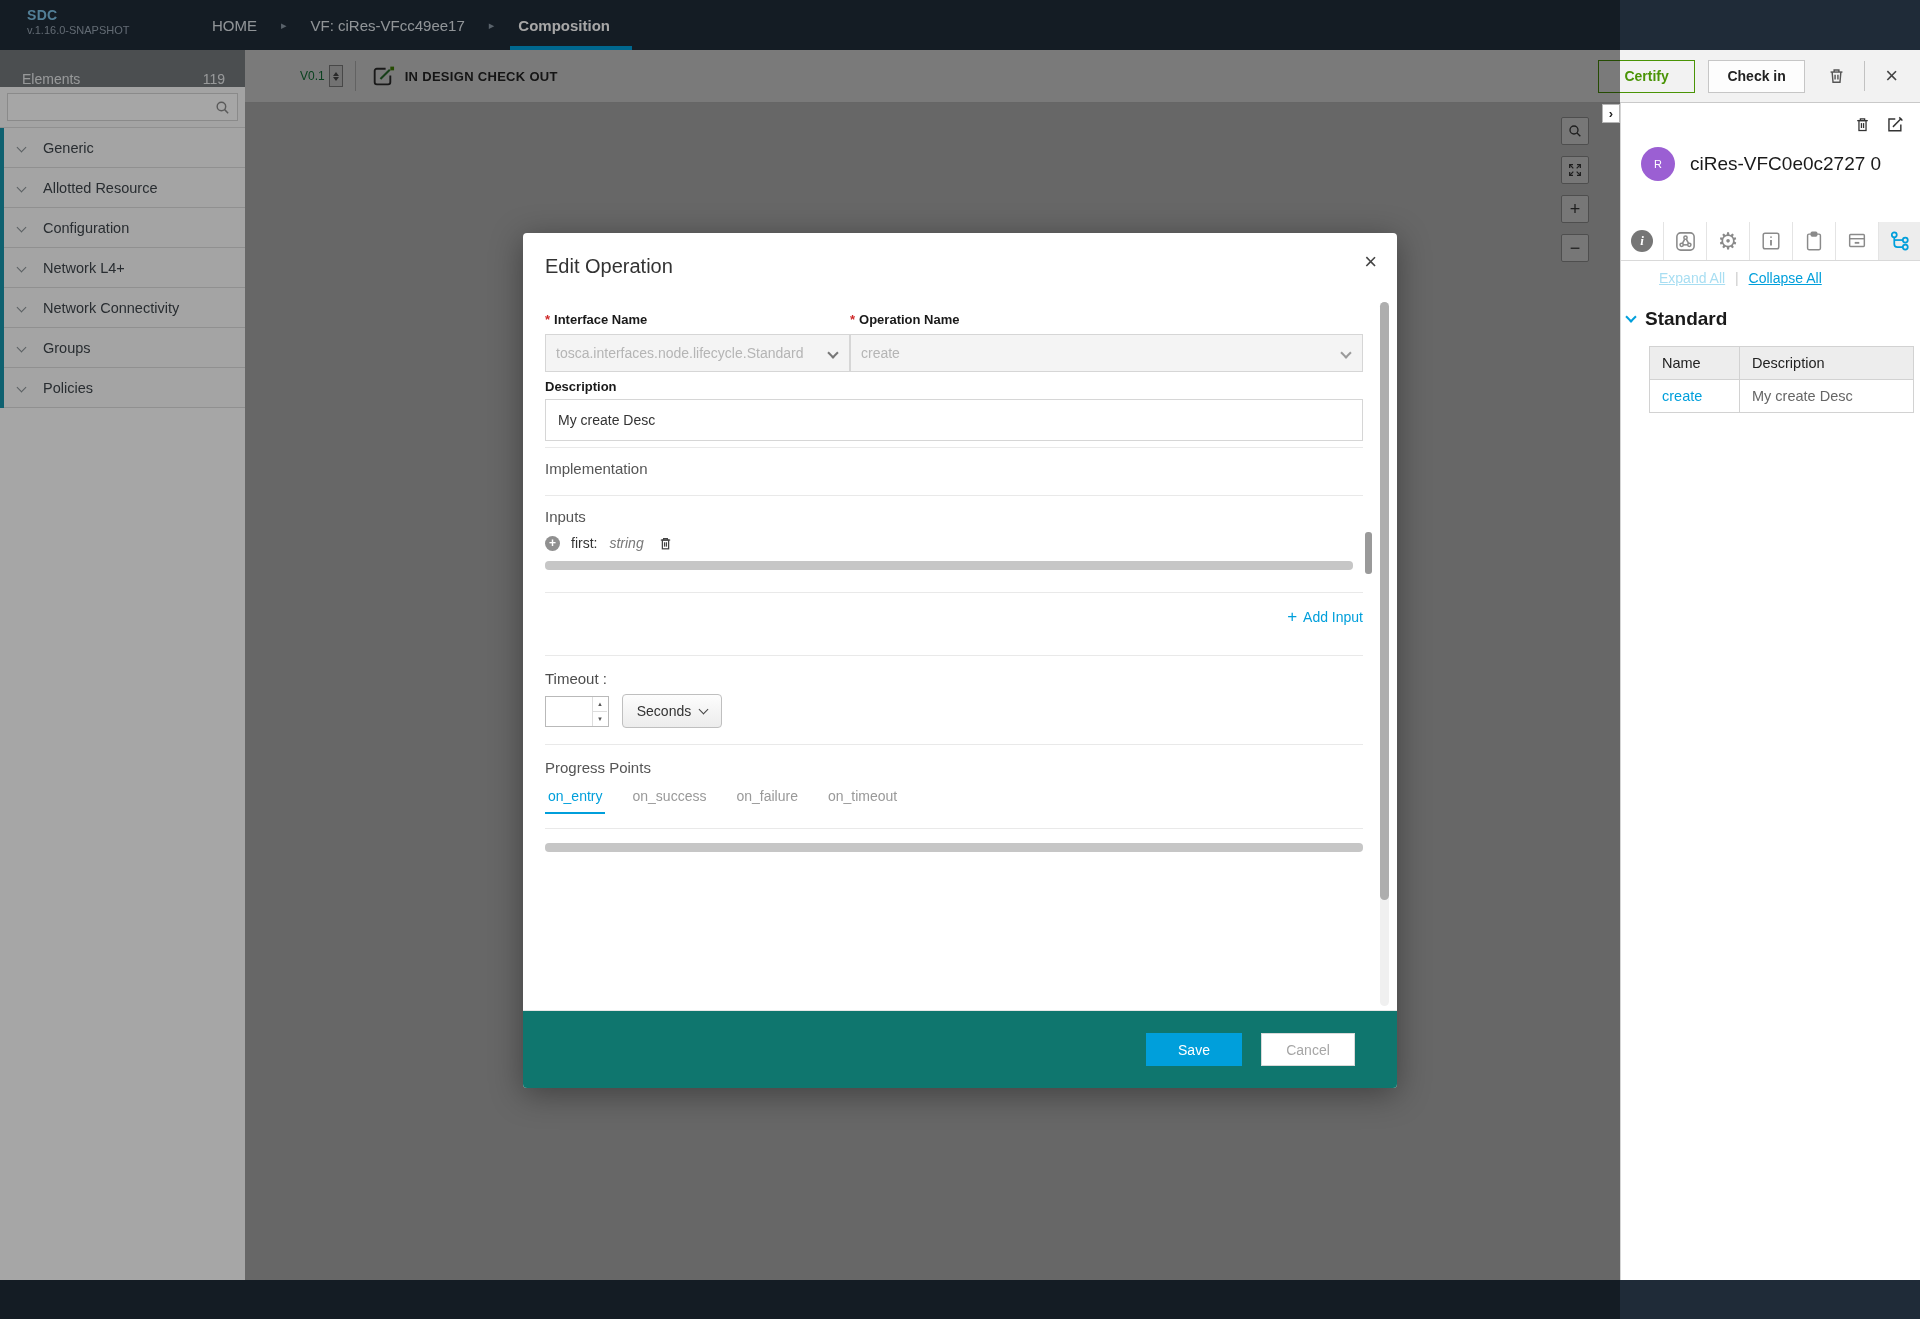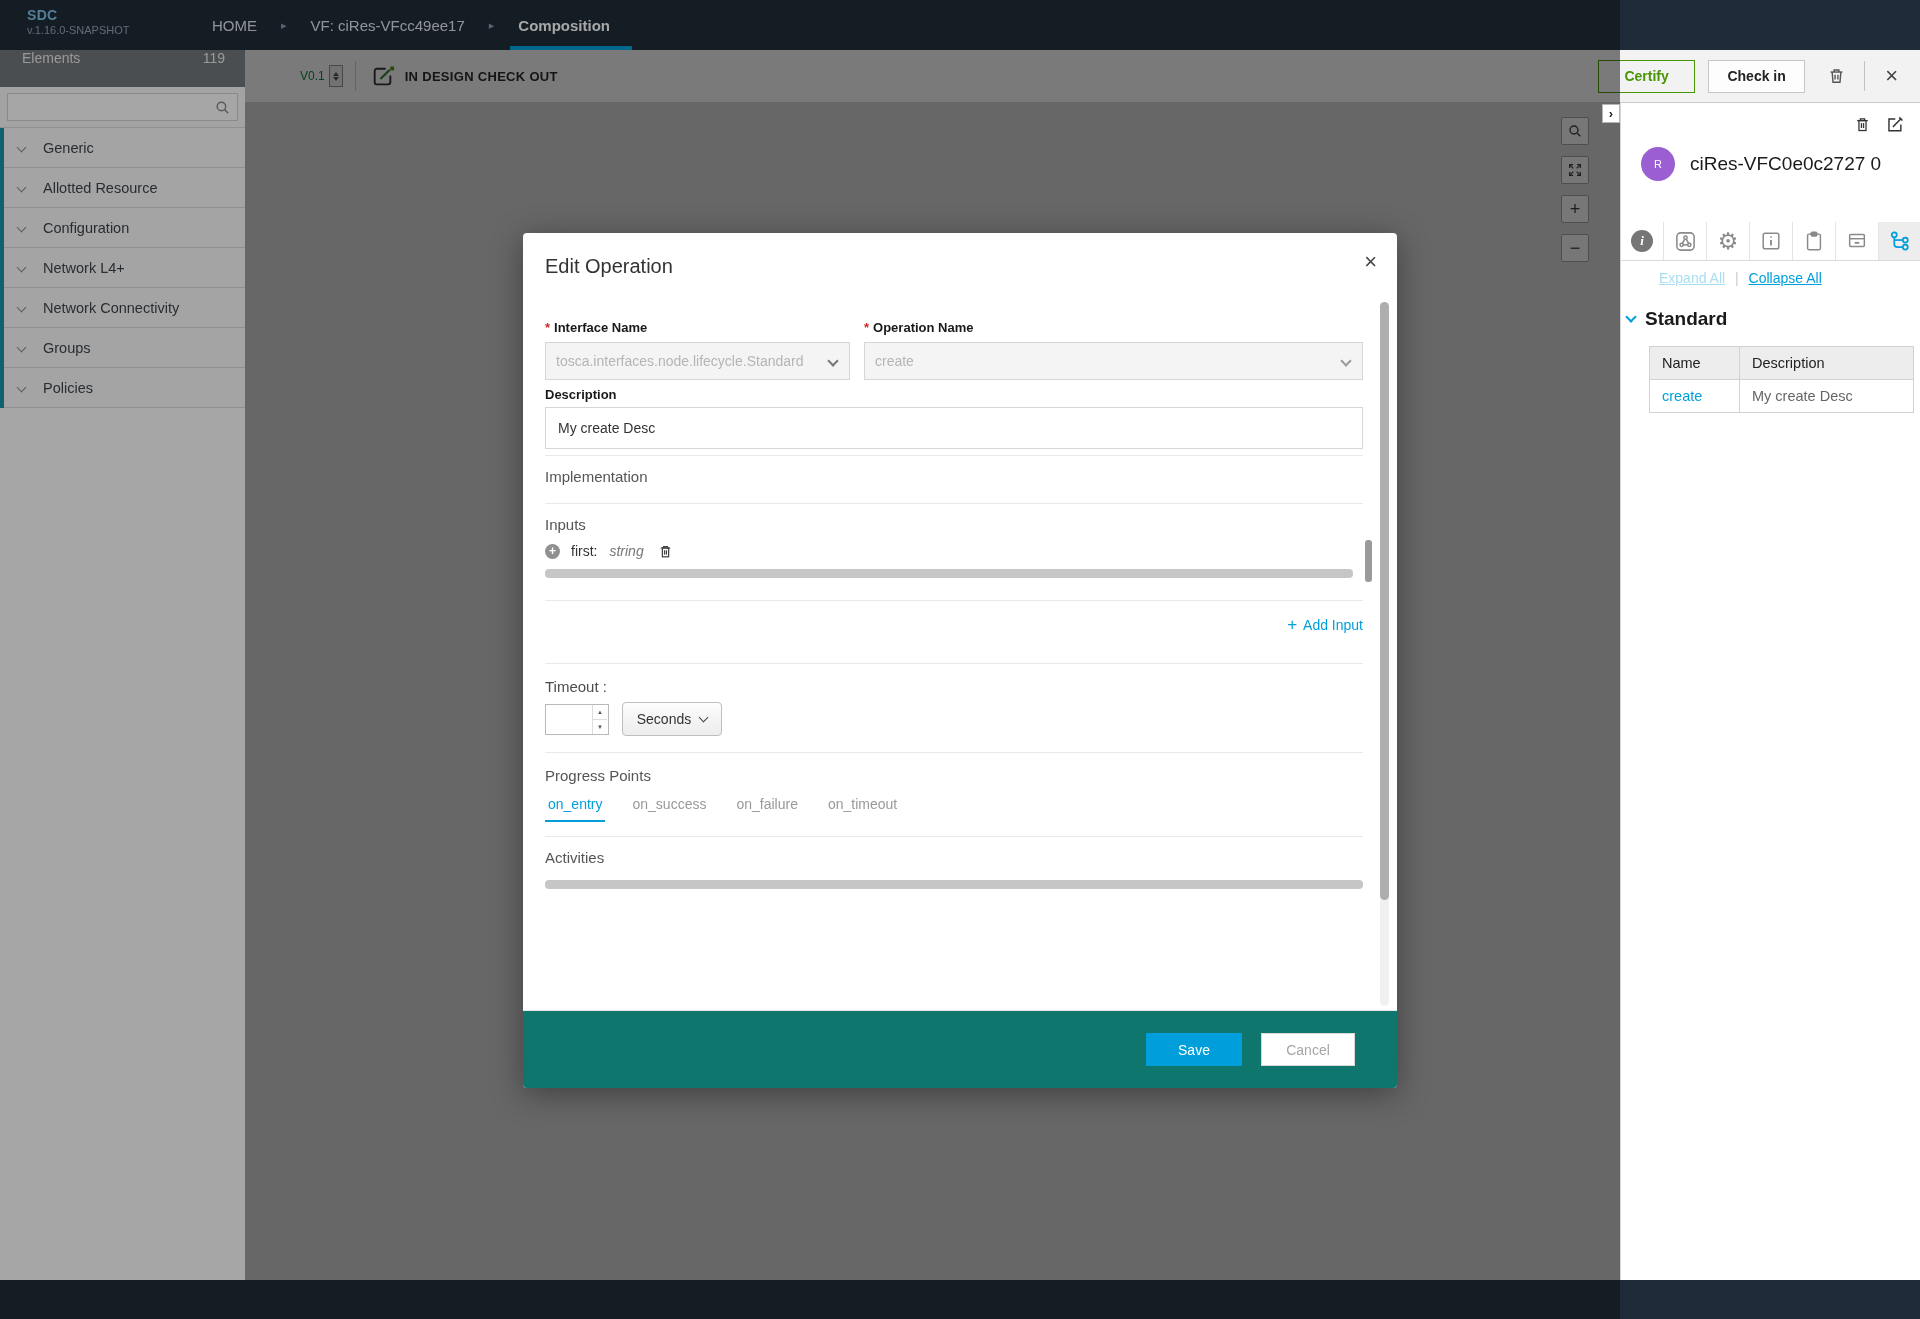--- a/index.html
+++ b/index.html
@@ -28,21 +28,21 @@
   .tb-sep { width:1px; height:30px; background:#c2c2c2; margin:0 14px 0 12px; }
   .tb-status { font-size:13px; font-weight:bold; color:#2b2b2b; letter-spacing:.3px; margin-left:10px; }
   .tb-right { position:absolute; right:22px; top:0; height:52px; display:flex; align-items:center; z-index:60; }
   .btn-certify { min-width:97px; height:33px; border:1px solid #4a9406; color:#4a9406; background:transparent; font-size:14px; font-weight:600; font-family:inherit; cursor:pointer; }
   .btn-checkin { min-width:97px; height:33px; border:1px solid #c6c6c6; color:#222; background:#fdfdfd; font-size:14px; font-weight:600; font-family:inherit; margin-left:13px; cursor:pointer; }
   .tb-icon { margin-left:22px; display:flex; align-items:center; cursor:pointer; }
   .tb-close { margin-left:20px; font-size:22px; color:#444; cursor:pointer; line-height:1; }
 
   
   .sidebar { left:0; top:50px; width:245px; height:1230px; background:#ffffff; z-index:10; }
-  .sb-header { height:37px; background:#73787c; color:#e9ebec; display:flex; align-items:flex-start; justify-content:space-between; padding:0 20px 0 22px; font-size:14px; }
+  .sb-header { height:37px; background:#73787c; color:#e9ebec; display:flex; align-items:flex-end; justify-content:space-between; padding:0 20px 0 22px; font-size:14px; }
   .sb-search-wrap { padding:6px 7px; background:#fafafa; border-bottom:1px solid #ddd; }
   .sb-search { position:relative; height:28px; background:#fff; border:1px solid #d4d4d4; }
   .sb-search svg { position:absolute; right:6px; top:5px; }
   .sb-list { border-left:4px solid #1795ad; }
   .sb-item { height:40px; display:flex; align-items:center; background:#fcfcfc; border-bottom:1px solid #dedede; cursor:pointer; }
   .sb-item .chev { margin-left:14px; }
   .sb-item-label { font-size:14.5px; color:#3f464c; margin-left:18px; }
   .chev { display:inline-block; width:7px; height:7px; border-right:1.5px solid #8a9296; border-bottom:1.5px solid #8a9296; transform:rotate(45deg); }
 
   
@@ -89,21 +89,21 @@
   .modal { left:523px; top:233px; width:874px; height:855px; background:#fff; border-radius:4px; box-shadow:0 6px 32px rgba(0,0,0,.38); z-index:100; }
   .modal-header { position:relative; height:67px; }
   .modal-title { position:absolute; left:22px; top:22px; font-size:20px; color:#333; }
   .modal-close { position:absolute; right:20px; top:18px; font-size:22px; color:#444; cursor:pointer; line-height:1; }
   .modal-body { position:relative; height:710px; padding:12px 34px 0 22px; overflow:hidden; }
   .vscroll-track { position:absolute; right:8px; top:2px; width:9px; height:704px; background:#f0f0f0; border-radius:5px; }
   .vscroll-thumb { position:absolute; left:0; top:0; width:9px; height:598px; background:#aeaeae; border-radius:5px; cursor:pointer; }
 
   .field-label { font-size:13px; font-weight:bold; color:#191919; margin-bottom:7px; }
   .req { color:#cf2a2a; margin-right:4px; }
-  .field-row { display:flex; gap:14px; margin-top:8px;justify-content:center; }
+  .field-row { display:flex; margin-top:0;justify-content:center; }
   .f-interface { width:305px; }
   .f-operation { flex:1; }
   .sel-disabled { position:relative; height:38px; background:#f4f4f4; border:1px solid #d6d6d6; display:flex; align-items:center; padding:0 28px 0 10px; font-size:14px; color:#b5b5b5; white-space:nowrap; overflow:hidden; cursor:default; }
   .sel-chev { position:absolute; right:12px; top:14px; width:8px; height:8px; border-right:2px solid #777; border-bottom:2px solid #777; transform:rotate(45deg); }
   .sel-chev.light { border-color:#9a9a9a; }
 
   .desc-block { margin-top:7px; }
   .text-input { width:100%; height:42px; border:1px solid #d6d6d6; background:#fff; font-size:14px; color:#333; padding:0 12px; font-family:inherit; }
   .divider { border-top:1px solid #e9e9e9; }
   .sect-label { font-size:15px; color:#555; }
@@ -459,21 +459,20 @@
       <div class="divider mt16"></div>
       <div class="sect-label mt14">Progress Points</div>
       <div class="progress-tabs">
         <span class="ptab active">on_entry</span>
         <span class="ptab">on_success</span>
         <span class="ptab">on_failure</span>
         <span class="ptab">on_timeout</span>
       </div>
 
       <div class="divider mt14"></div>
-      <div class="sect-label mt12">Activities</div>
       <div class="hscroll mt14"></div>
 
       <div class="vscroll-track">
         <div class="vscroll-thumb"></div>
       </div>
     </div>
     <div class="modal-footer">
       <button class="btn-save">Save</button>
       <button class="btn-cancel">Cancel</button>
     </div>

